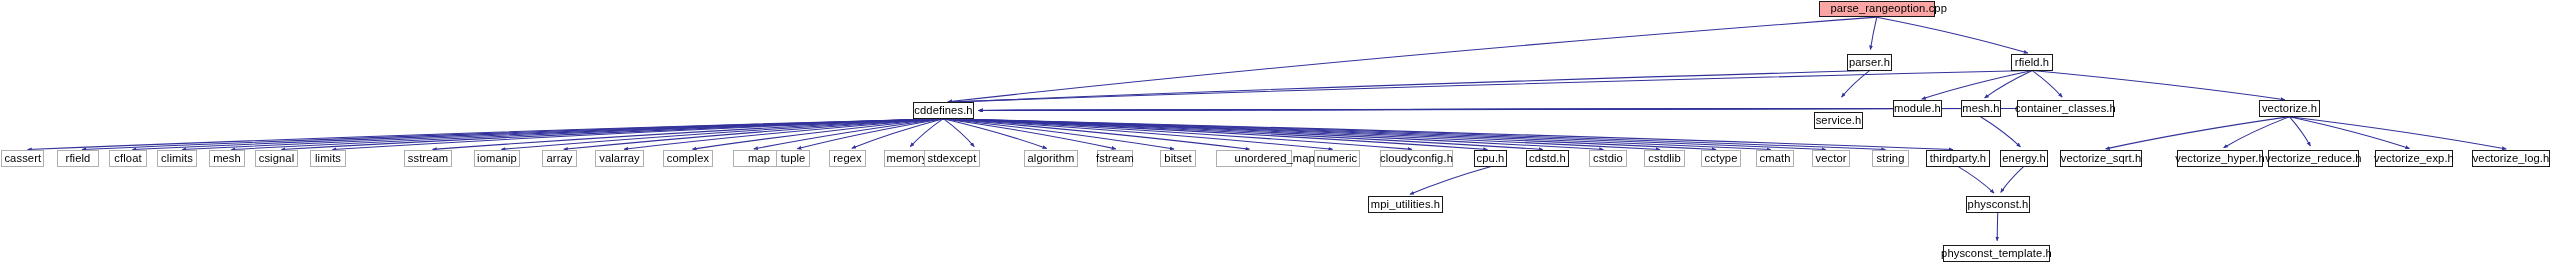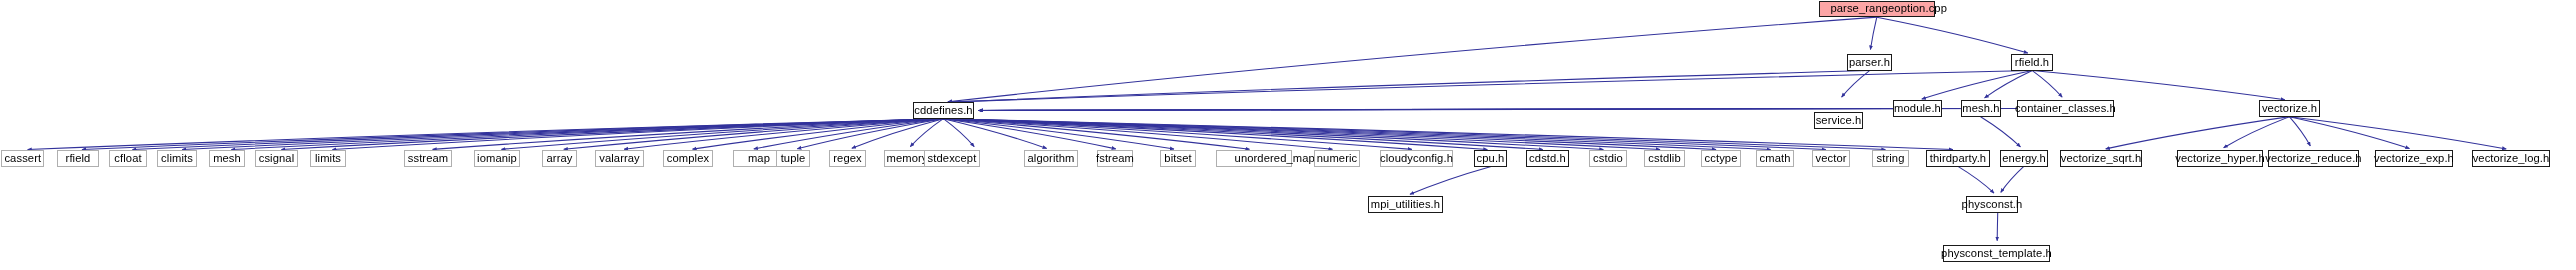--- a/index.html
+++ b/index.html
@@ -258,21 +258,21 @@
       </div>
       <div class="node thick" style="left: 2375px; top: 150px; width: 78px;">
         <span class="node-label">vectorize_exp.h</span>
       </div>
       <div class="node thick" style="left: 2472px; top: 150px; width: 78px;">
         <span class="node-label">vectorize_log.h</span>
       </div>
       <div class="node thick" style="left: 1368px; top: 196px; width: 75px;">
         <span class="node-label">mpi_utilities.h</span>
       </div>
-      <div class="node thick" style="left: 1966px; top: 196px; width: 52px;">
+      <div class="node thick" style="left: 1966px; top: 196px; width: 64px;">
         <span class="node-label">physconst.h</span>
       </div>
       <div class="node thick" style="left: 1943px; top: 245px; width: 107px;">
         <span class="node-label">physconst_template.h</span>
       </div>
     </div>
 </div>
 
 
 </body></html>

